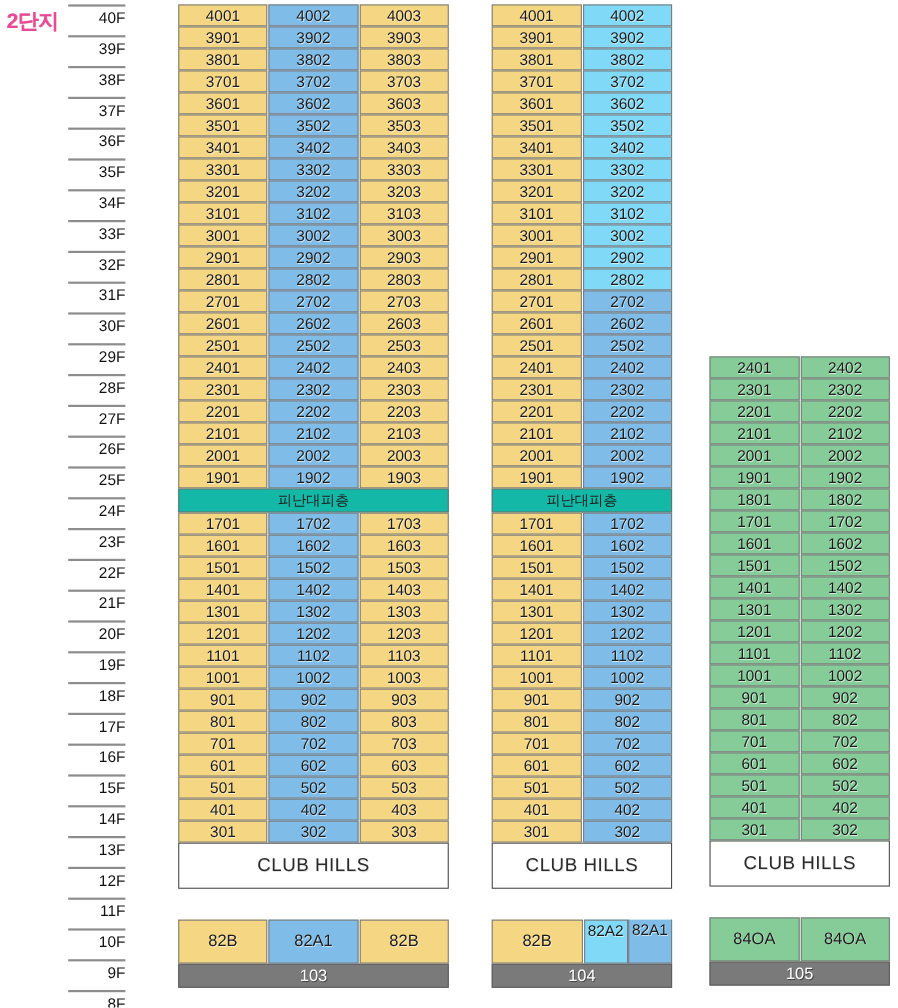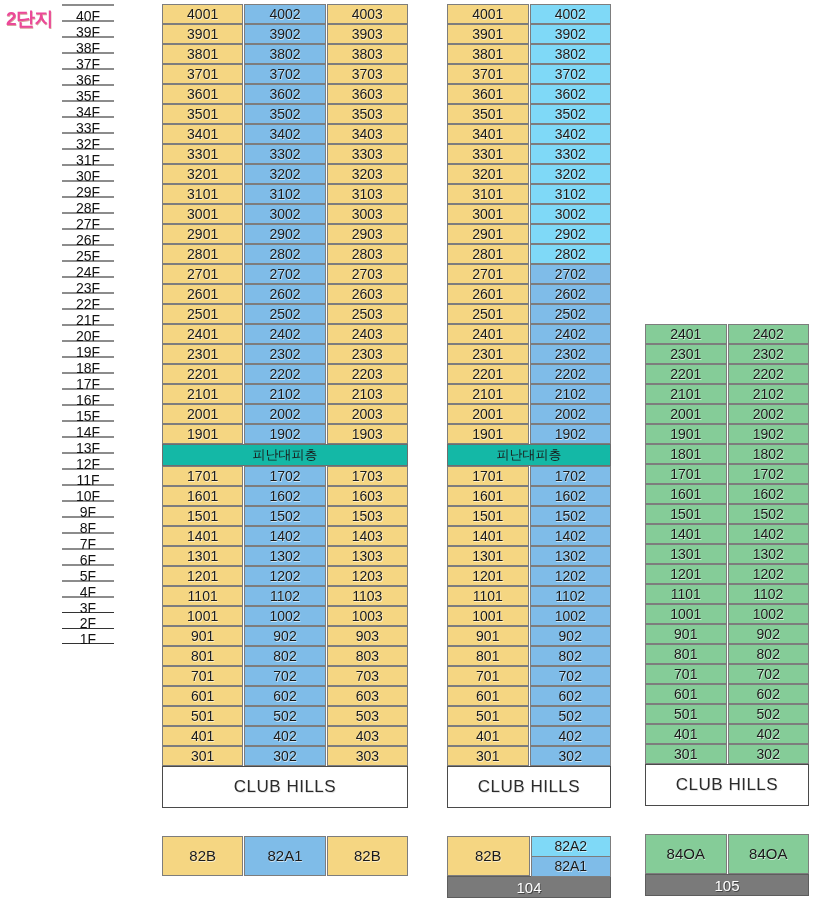--- a/index.html
+++ b/index.html
@@ -15,22 +15,22 @@
     font-size:19px;font-weight:bold;color:#ec4899;
     letter-spacing:-0.5px;
     text-shadow:0.5px 0.5px 0 #d9a39c;
   }
 
   
   #floor-col{
     position:absolute;left:62px;top:4px;width:52px;
   }
   .floor-cell{
-    height:16px;line-height:20px;
-    text-align:center;font-size:14px;color:#111;
+    height:28px;line-height:20px;
+    text-align:right;font-size:14px;color:#111;
     border-top:2px solid #8c8c8c;
     box-sizing:border-box;
   }
   .floor-cell.thin{border-top:1px solid #333;}
   .floor-cell.last{border-bottom:1px solid #333;}
 
   
   .building{position:absolute;top:4px;border-radius:23px;}
   #bldg-103{left:162px;width:246px;}
   #bldg-104{left:447px;width:164px;}
@@ -67,21 +67,21 @@
 
   .type-row{display:flex;height:40px;box-sizing:border-box;margin-top:28px;}
   .type-cell{
     flex:1;height:40px;line-height:38px;text-align:center;
     font-size:15px;color:#1a1a1a;box-sizing:border-box;
     border:1px solid #7d7d7d;margin:0 1px 0 0;
     text-shadow:0.6px 0.6px 0 rgba(255,255,255,.6);
   }
   .type-cell:last-child{margin-right:0;}
   .type-split{
-    flex:1;display:flex;flex-direction:column;height:40px;
+    flex:1;display:flex;flex-direction:row;height:40px;
     box-sizing:border-box;
   }
   .type-split .half{
     flex:1;line-height:19px;text-align:center;font-size:14px;
     color:#1a1a1a;box-sizing:border-box;border:1px solid #7d7d7d;
     text-shadow:0.6px 0.6px 0 rgba(255,255,255,.6);
   }
   .type-split .half + .half{border-top:none;}
 
   .bldg-no{
@@ -325,20 +325,21 @@
       <div class="unit u-yellow">301</div>
       <div class="unit u-blue">302</div>
       <div class="unit u-yellow">303</div>
     </div>
     <div class="club">CLUB HILLS</div>
     <div class="type-row">
       <div class="type-cell u-yellow">82B</div>
       <div class="type-cell u-blue">82A1</div>
       <div class="type-cell u-yellow">82B</div>
     </div>
+    <div class="bldg-no">103</div>
   </div>
 <div class="building" id="bldg-104" style="top: 4px;">
     <div class="unit-row">
       <div class="unit u-yellow">4001</div>
       <div class="unit u-lblue">4002</div>
     </div>
     <div class="unit-row">
       <div class="unit u-yellow">3901</div>
       <div class="unit u-lblue">3902</div>
     </div>

